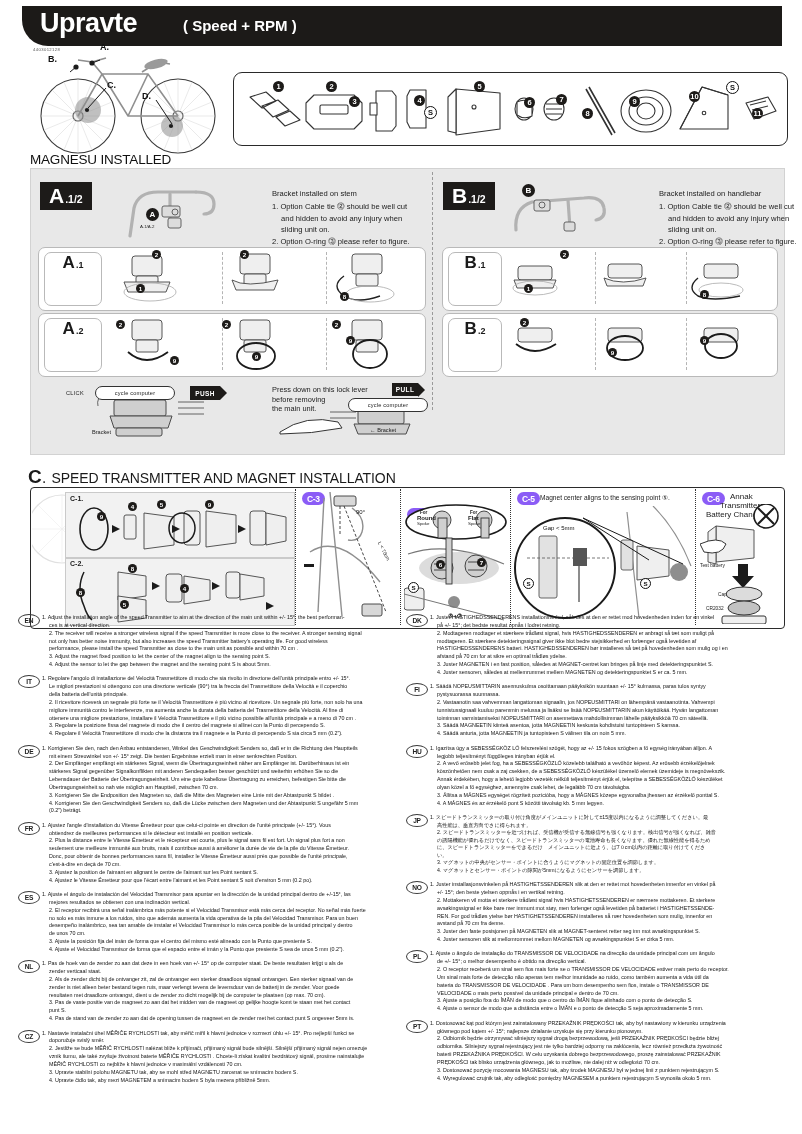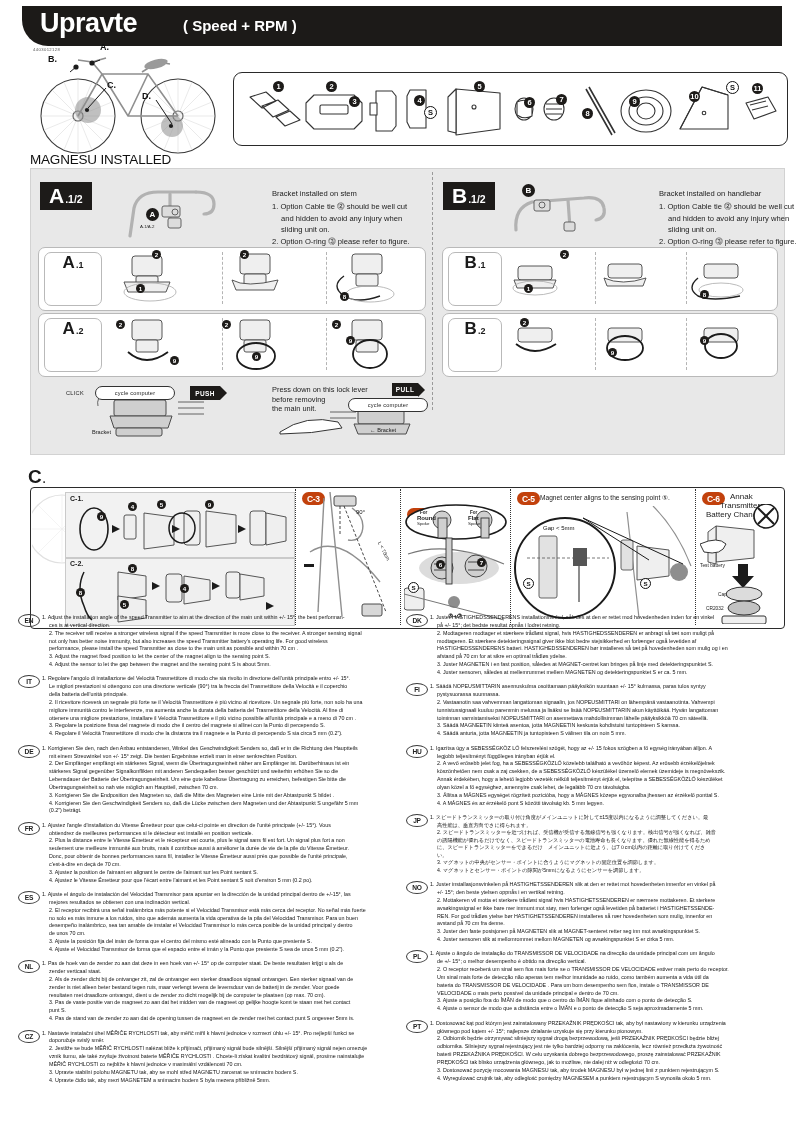--- a/index.html
+++ b/index.html
@@ -100,21 +100,21 @@
   .c-head .cl{font-size:19px;font-weight:bold;}
   .c-head .cd{font-size:10px;font-weight:bold;margin-left:1px;}
   .c-head .ct{font-size:14px;margin-left:6px;letter-spacing:-.1px;}
 
   .c-panel{
     position:absolute;left:30px;top:487px;width:753px;height:140px;
     background:#fff;border:1.3px solid #2b2b2b;border-radius:4px;overflow:hidden;
   }
   .c-sep{position:absolute;top:489px;height:136px;border-left:1.4px dotted #333;}
   .c-tag{
-    position:absolute;background:#c2410c;color:#fff;font-size:8.5px;font-weight:bold;
+    position:absolute;background:#8b5cf6;color:#fff;font-size:8.5px;font-weight:bold;
     border-radius:7px;padding:1.5px 5px;letter-spacing:-.3px;
   }
   .cbox{position:absolute;background:#f2f2f2;border:1px solid #cacaca;}
   .clabel{position:absolute;font-size:7px;font-weight:bold;}
 
   
   .langcol{position:absolute;width:388px;}
   .langblk{position:relative;margin-bottom:6.5px;}
   .langcode{
     position:absolute;left:0;top:0;width:20px;height:11px;border:1px solid #3a3a3a;
@@ -226,21 +226,21 @@
     <span class="callout" style="position:absolute;left:115px;top:23px;">3</span>
     <span class="callout" style="position:absolute;left:180px;top:22px;">4</span>
     <span class="callout" style="position:absolute;left:240px;top:8px;">5</span>
     <span class="callout wh" style="position:absolute;left:190px;top:33px;">S</span>
     <span class="callout" style="position:absolute;left:290px;top:24px;">6</span>
     <span class="callout" style="position:absolute;left:322px;top:21px;">7</span>
     <span class="callout" style="position:absolute;left:348px;top:35px;">8</span>
     <span class="callout" style="position:absolute;left:395px;top:23px;">9</span>
     <span class="callout" style="position:absolute;left:455px;top:18px;">10</span>
     <span class="callout wh" style="position:absolute;left:492px;top:8px;">S</span>
-    <span class="callout" style="position:absolute;left:518px;top:10px;text-align:right;">11</span>
+    <span class="callout" style="position:absolute;left:518px;top:35px;text-align:right;">11</span>
   </div>
 
   <div class="bracket-installed">MAGNESU INSTALLED</div>
 
   <div class="ab-panel"></div>
   <div class="ab-divider"></div>
 
   <div class="tag" style="left:40px;top:182px;">
     <span class="big">A</span>
     <span class="small">.1/2</span>
@@ -437,20 +437,21 @@
         <path d="M78 14 h26 M78 20 h26"></path>
       </g>
   </svg>
   <div class="arrowtag" style="left:392px;top:383px;width:26px;height:13px;">PULL</div>
   <div class="pillbox" style="left:348px;top:398px;width:78px;height:12px;">cycle computer</div>
   <div class="tiny" style="left:370px;top:427px;">←&nbsp;<span>Bracket</span></div>
 
   <div class="c-head">
     <span class="cl">C</span>
     <span class="cd">.</span>
+    <span class="ct">SPEED TRANSMITTER  AND MAGNET INSTALLATION</span>
   </div>
 
   <div class="c-panel"></div>
   <div class="c-sep" style="left:295px;"></div>
   <div class="c-sep" style="left:400px;"></div>
   <div class="c-sep" style="left:510px;"></div>
   <div class="c-sep" style="left:695px;"></div>
 
   <svg style="position:absolute;left:32px;top:489px;opacity:.16;" width="100" height="136" viewBox="0 0 100 136">
     <g fill="none" stroke="#444" stroke-width="1.2">

